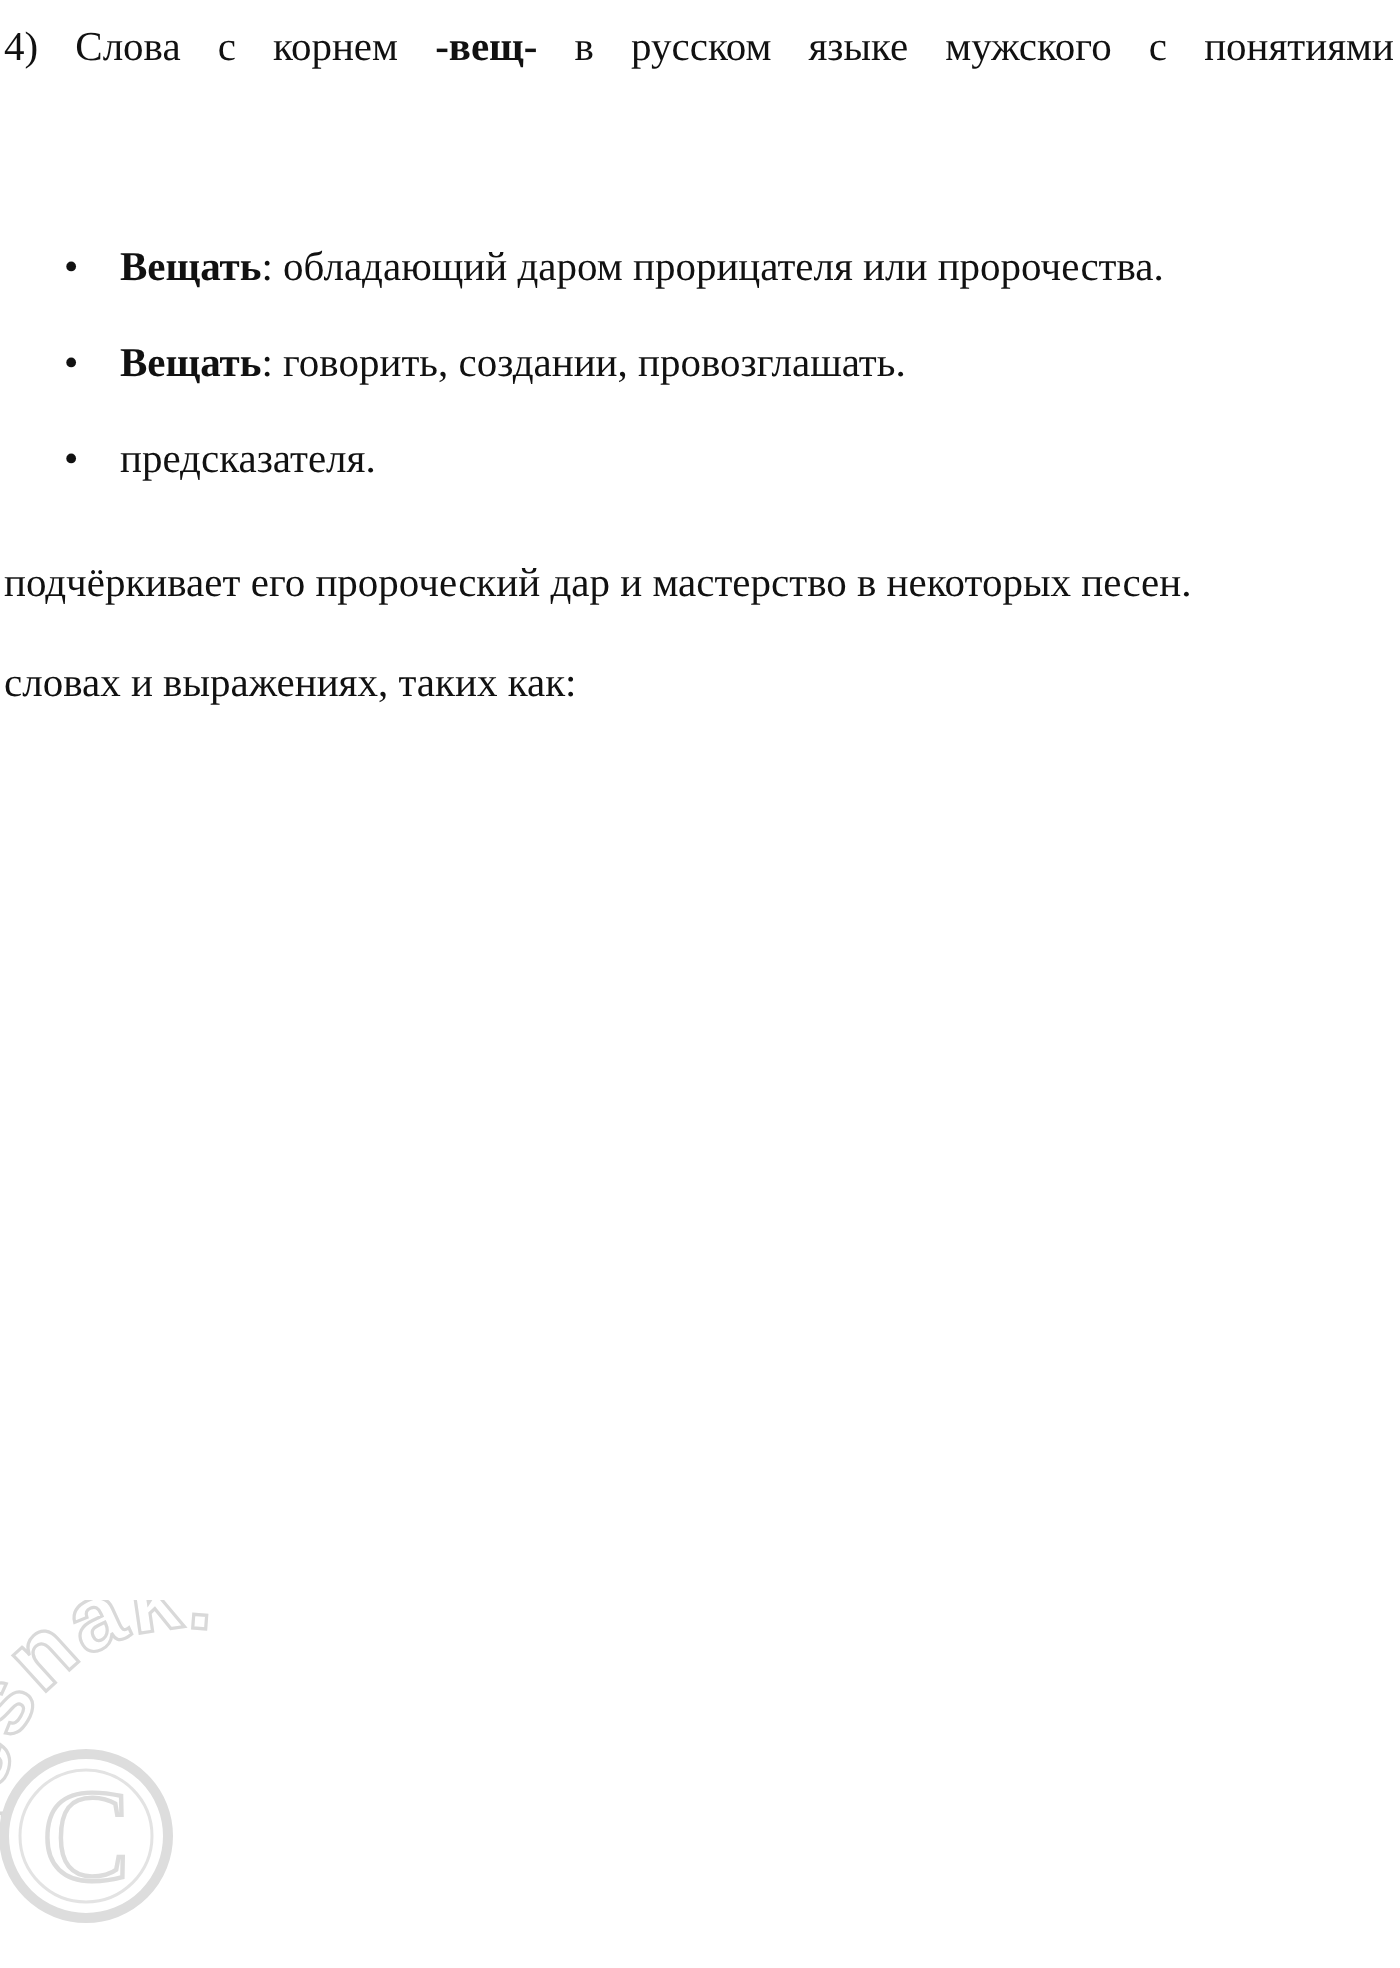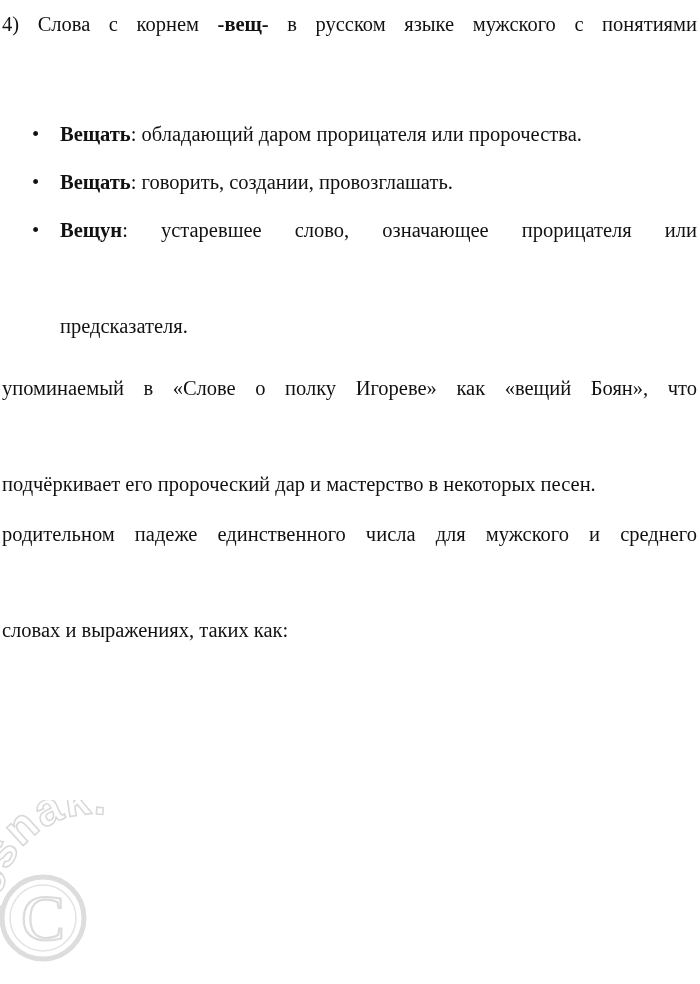--- a/index.html
+++ b/index.html
@@ -122,33 +122,30 @@
       <li>
         <span class="dot">•</span>
         <span class="jline noj"><b>Вещать</b><span>: обладающий даром прорицателя или пророчества.</span></span>
       </li>
       <li>
         <span class="dot">•</span>
         <span class="jline noj"><b>Вещать</b><span>: говорить, создании, провозглашать.</span></span>
       </li>
       <li>
         <span class="dot">•</span>
-        <span class="jline"><b>Вещун</b><span>: устаревшее слово, означающее прорицателя или</span></span>
         <span class="jline noj"><span>предсказателя.</span></span>
       </li>
     </ul>
 
     <div class="spacer-14"></div>
 
     <p class="para">
-      <span class="jline"><span>упоминаемый в «Слове о полку Игореве» как «вещий Боян», что</span></span>
       <span class="jline noj"><span>подчёркивает его пророческий дар и мастерство в некоторых песен.</span></span>
     </p>
 
     <div class="spacer-2"></div>
 
     <p class="para">
-      <span class="jline"><span>родительном падеже единственного числа для мужского и среднего</span></span>
       <span class="jline noj"><span>словах и выражениях, таких как:</span></span>
     </p>
 
   </div>
 </div>
 
 </body></html>

